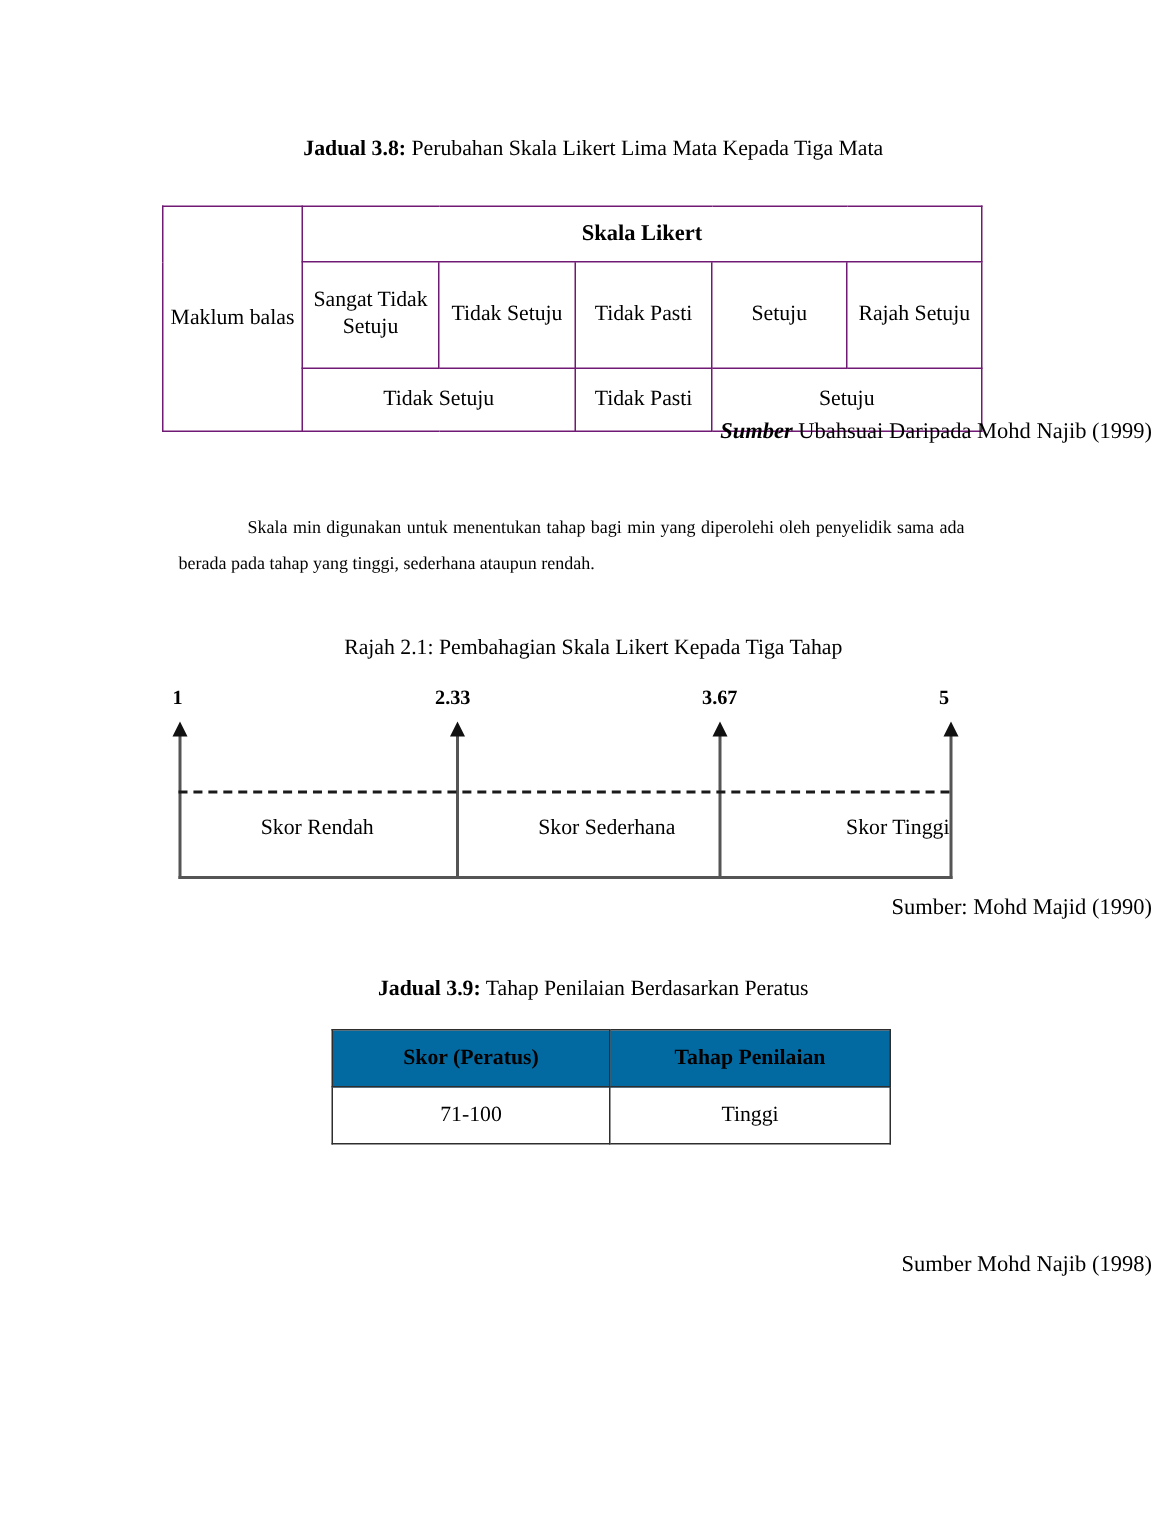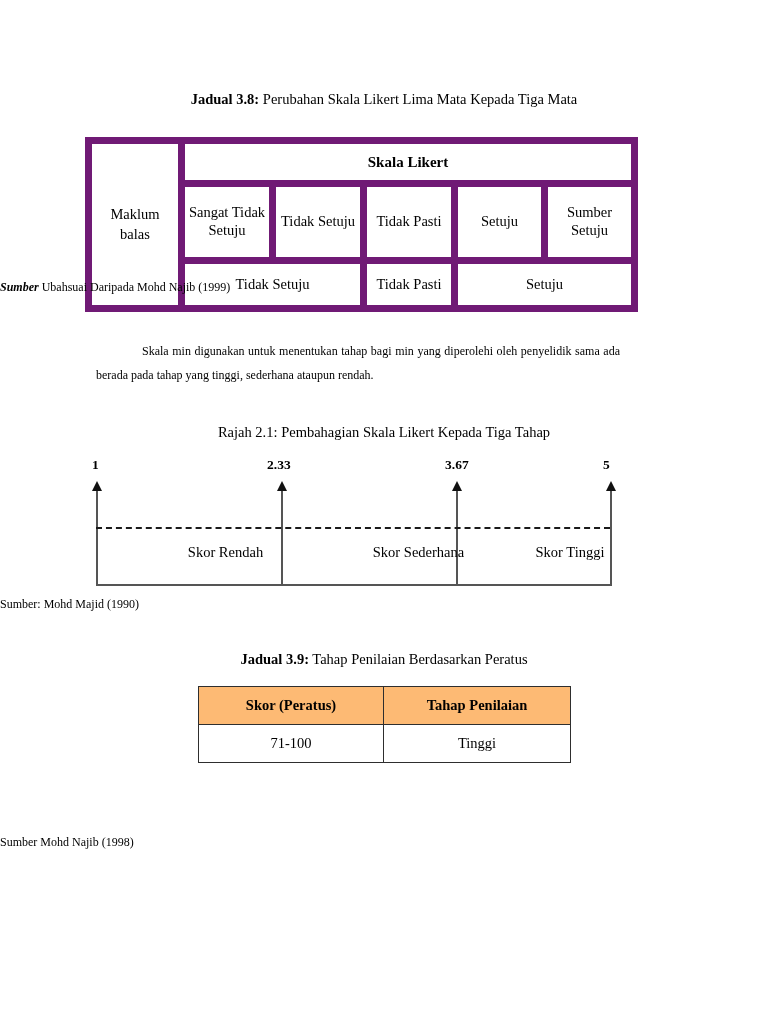--- a/index.html
+++ b/index.html
@@ -12,20 +12,21 @@
     height: 1024px;
     position: relative;
     font-family: "Liberation Serif", "DejaVu Serif", serif;
     color: #000000;
     overflow: hidden;
   }
 
   .page {
     position: absolute;
     inset: 0;
+    margin-left: 23px;
   }
 
   
   .caption {
     position: absolute;
     font-size: 14.5px;
     line-height: 1.3;
     text-align: center;
     white-space: nowrap;
   }
@@ -41,21 +42,21 @@
   #table38 {
     position: absolute;
     left: 85px;
     top: 137px;
     width: 546px;
     border-collapse: collapse;
     table-layout: fixed;
     font-size: 14.5px;
   }
   #table38 td {
-    border: 7px solid #701a75;
+    border: 1px solid #701a75;
     text-align: center;
     vertical-align: middle;
     padding: 4px 3px;
     line-height: 1.22;
   }
   #table38 .hdr {
     font-weight: bold;
     font-size: 15px;
     height: 28px;
   }
@@ -66,22 +67,22 @@
   #table38 .lvl {
     height: 62px;
   }
   #table38 .grp {
     height: 33px;
   }
 
   
   .source {
     position: absolute;
-    font-size: 12px;
-    text-align: left;
+    font-size: 15px;
+    text-align: right;
     white-space: nowrap;
   }
   .source .bi { font-weight: bold; font-style: italic; }
 
   #sumber-1 { left: 0; right: 0; top: 280px; }
   #sumber-2 { left: 0; right: 0; top: 597px; }
   #sumber-3 { left: 0; right: 0; top: 835px; }
 
   
   #body-paragraph {
@@ -143,21 +144,20 @@
     width: 516px;
     height: 2px;
     background: #555555;
   }
   .band-label {
     position: absolute;
     top: 86px;
     font-size: 14.5px;
     text-align: center;
     white-space: nowrap;
-    padding-left: 37px;
   }
 
   
   #table39 {
     position: absolute;
     left: 198px;
     top: 686px;
     width: 372px;
     border-collapse: collapse;
     table-layout: fixed;
@@ -165,21 +165,21 @@
   }
   #table39 th, #table39 td {
     border: 1px solid #2e2e2e;
     text-align: center;
     vertical-align: middle;
     height: 33px;
     padding: 2px 4px;
   }
   #table39 th {
     font-weight: bold;
-    background: #fdba74;
+    background: #0369a1;
   }
   #table39 td { font-weight: normal; }
   #table39 col.c1 { width: 185px; }
   #table39 col.c2 { width: 187px; }
 </style>
 </head>
 <body>
 
 <div class="page">
 
@@ -199,21 +199,21 @@
     <tbody>
       <tr>
         <td class="maklum" rowspan="3">Maklum balas</td>
         <td class="hdr" colspan="5">Skala Likert</td>
       </tr>
       <tr>
         <td class="lvl">Sangat Tidak Setuju</td>
         <td class="lvl">Tidak Setuju</td>
         <td class="lvl">Tidak Pasti</td>
         <td class="lvl">Setuju</td>
-        <td class="lvl">Sumber Setuju</td>
+        <td class="lvl">Rajah Setuju</td>
       </tr>
       <tr>
         <td class="grp" colspan="2">Tidak Setuju</td>
         <td class="grp">Tidak Pasti</td>
         <td class="grp" colspan="2">Setuju</td>
       </tr>
     </tbody>
   </table>
 
   <div class="source" id="sumber-1">
@@ -233,21 +233,21 @@
     <div class="axis-arrow" style="left:11px;"></div>
     <div class="axis-arrow" style="left:196px;"></div>
     <div class="axis-arrow" style="left:371px;"></div>
     <div class="axis-arrow" style="left:525px;"></div>
 
     <div id="dashed-line"></div>
     <div id="baseline"></div>
 
     <div class="band-label" style="left:11px;  width:185px;">Skor Rendah</div>
     <div class="band-label" style="left:196px; width:201px;">Skor Sederhana</div>
-    <div class="band-label" style="left:371px; width:154px;">Skor Tinggi</div>
+    <div class="band-label" style="left:371px; width:154px;text-align:right;">Skor Tinggi</div>
   </div>
 
   <div class="source" id="sumber-2">Sumber:  Mohd Majid (1990)</div>
 
   <div class="caption" id="jadual39-caption">
     <span class="lead">Jadual 3.9:</span><span> Tahap Penilaian Berdasarkan Peratus</span>
   </div>
 
   <table id="table39">
     <colgroup>

